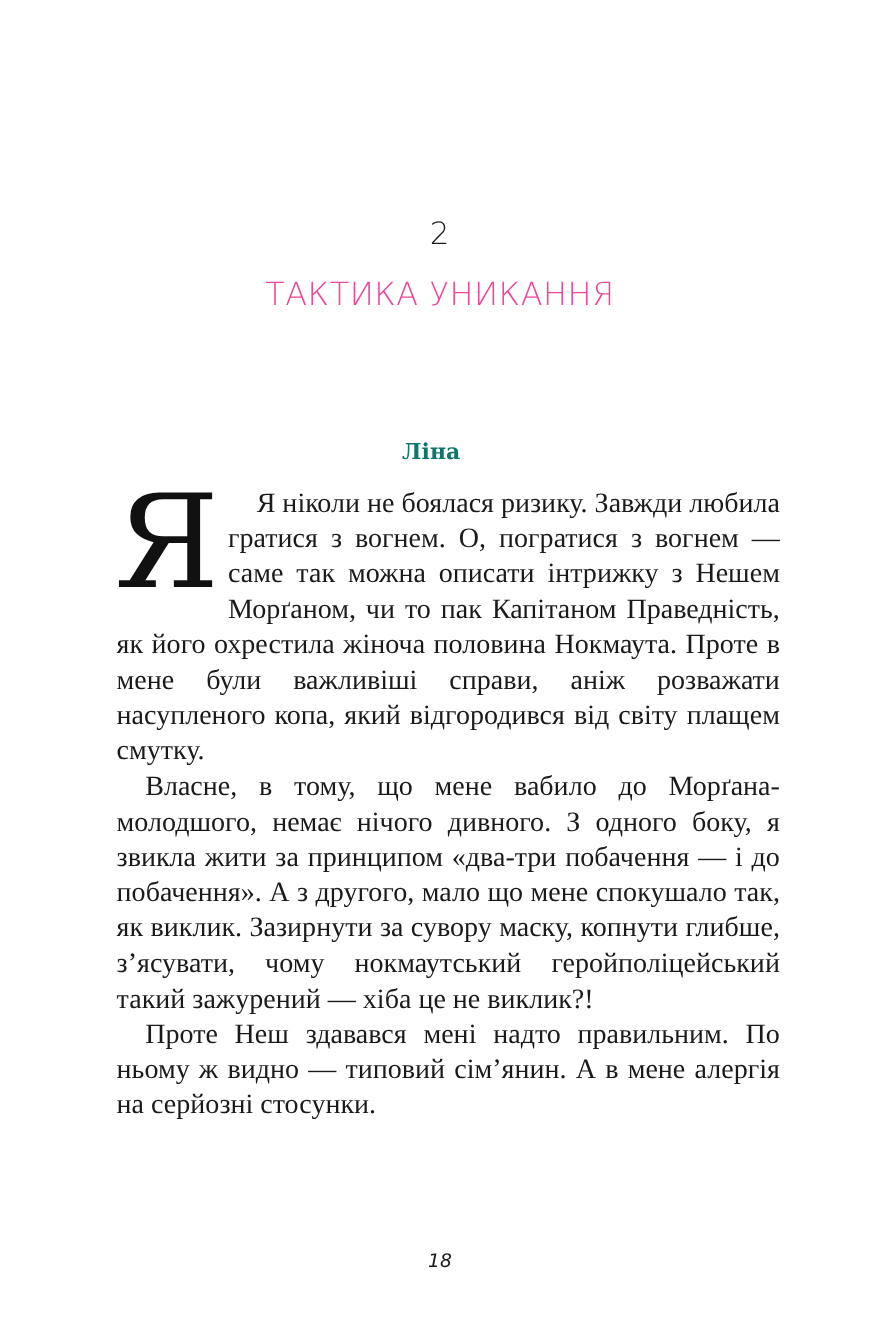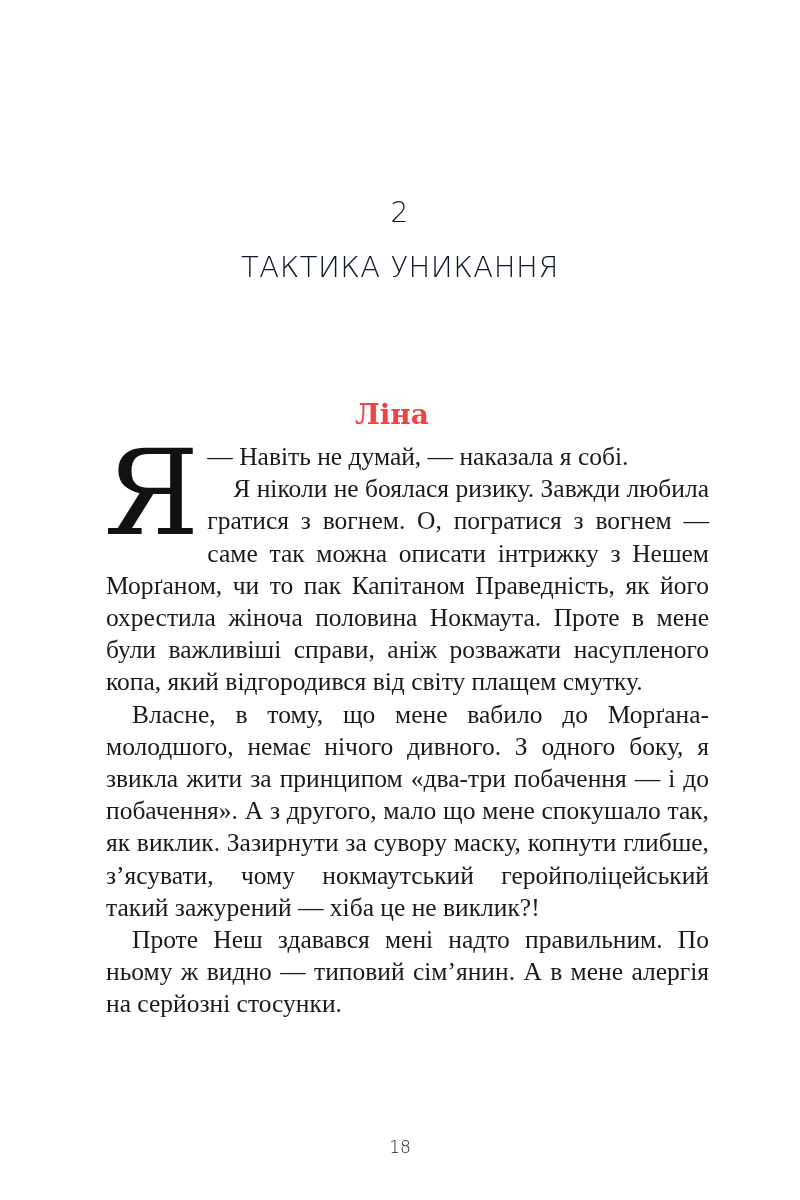--- a/index.html
+++ b/index.html
@@ -32,31 +32,31 @@
     }
     .chapter-title {
       position: absolute;
       top: 250px;
       left: 0; width: 800px;
       text-align: center;
       font-family: "DejaVu Sans", sans-serif;
       font-weight: 300;
       font-size: 29px;
       letter-spacing: 0.5px;
-      color: #0f172a;
+      color: #ec4899;
     }
     .section-heading {
       position: absolute;
       top: 398px;
       left: 0; width: 784px;
       text-align: center;
       font-family: "DejaVu Serif", serif;
       font-weight: bold;
-      font-size: 28px;
-      color: #ef4444;
+      font-size: 20px;
+      color: #0f766e;
     }
     .text-block {
       position: absolute;
       top: 441px;
       left: 106px;
       width: 603px;
       font-family: "Liberation Serif", serif;
       font-size: 25.5px;
       line-height: 32.2px;
       text-align: justify;
@@ -83,33 +83,33 @@
     }
     .page-number {
       position: absolute;
       top: 1137px;
       left: 0; width: 800px;
       text-align: center;
       font-family: "DejaVu Sans", sans-serif;
       font-weight: 300;
       font-size: 17px;
       color: #1a1a1a;
+      font-style: italic;
     }
   </style>
 </head>
 <body>
 
 <div class="page">
   <div class="chapter-number">2</div>
   <div class="chapter-title">ТАКТИКА УНИКАННЯ</div>
   <div class="section-heading">Ліна</div>
 
   <div class="text-block">
     <p class="first"><span class="drop-cap">Я</span></p>
-    <p class="dialogue">— Навіть не думай, — наказала я собі.</p>
     <p>Я ніколи не боялася ризику. Завжди любила гратися з вогнем. О, погратися з вогнем — саме так можна описати інтрижку з Нешем Морґаном, чи то пак Капітаном Праведність, як його охрестила жіноча половина Нокмаута. Проте в мене були важливіші справи, аніж розважати насупленого копа, який відгородився від світу плащем смутку.</p>
     <p>Власне, в тому, що мене вабило до Морґана-молодшого, немає нічого дивного. З одного боку, я звикла жити за принципом «два-три побачення — і до побачення». А з другого, мало що мене спокушало так, як виклик. Зазирнути за сувору маску, копнути глибше, з’ясувати, чому нокмаутський геройполіцейський такий зажурений — хіба це не виклик?!</p>
     <p>Проте Неш здавався мені надто правильним. По ньому ж видно — типовий сім’янин. А в мене алергія на серйозні стосунки.</p>
 
   </div>
 
   <div class="page-number">18</div>
 </div>
 
 </body></html>

